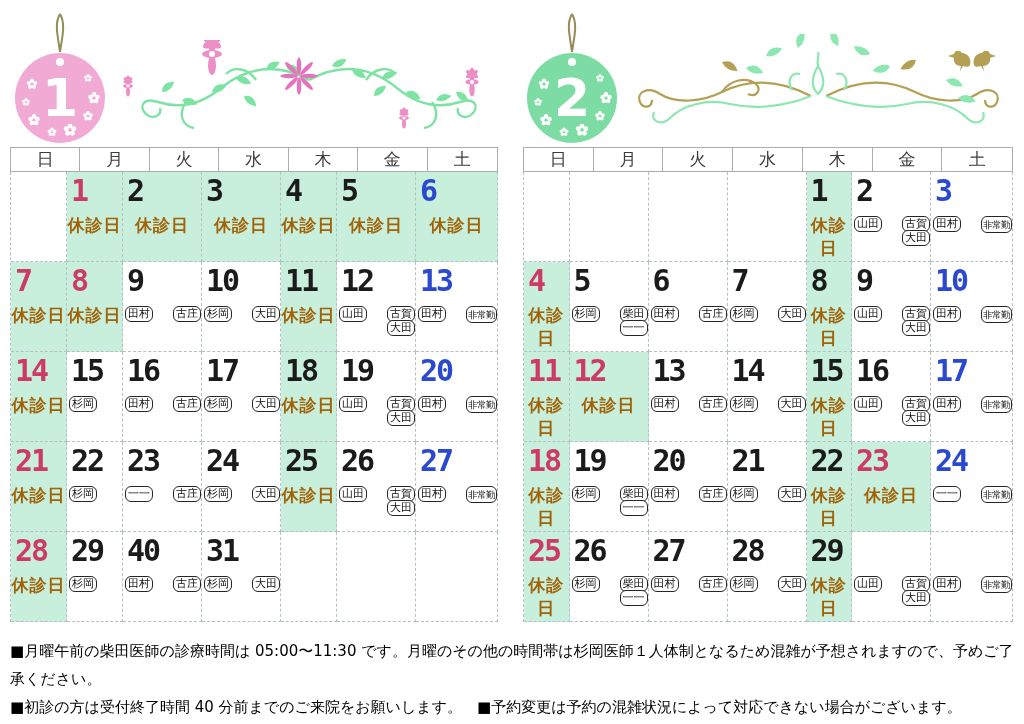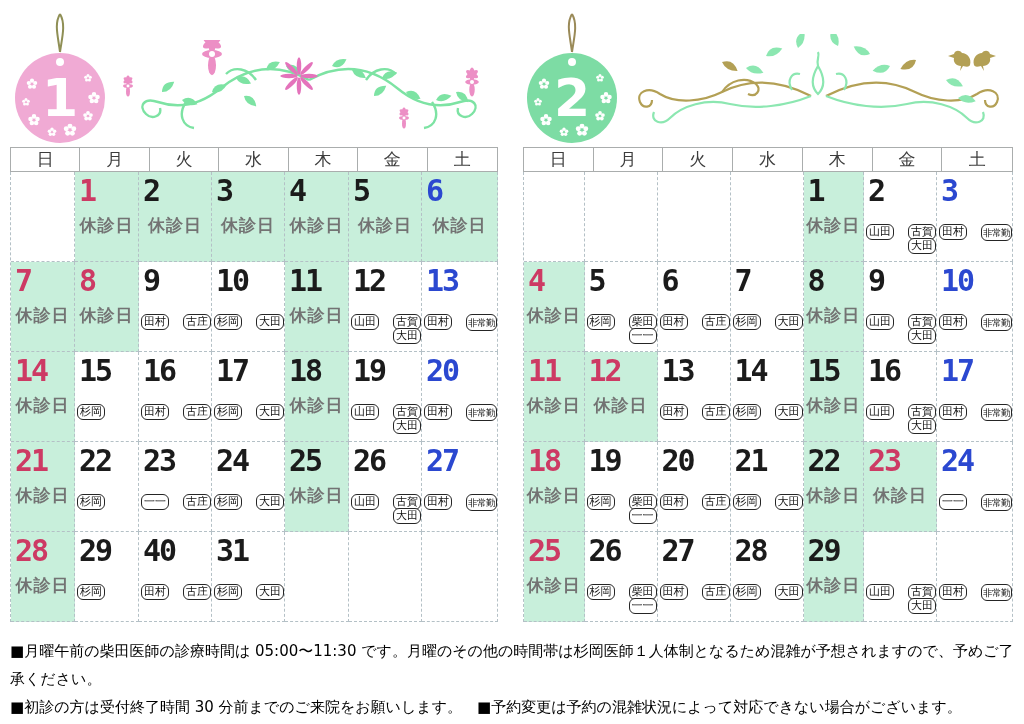--- a/index.html
+++ b/index.html
@@ -37,24 +37,24 @@
   }
   .cell.closed{background:#c8efdb;}
   .date{
     font-family:"DejaVu Sans Mono","Liberation Mono",monospace;
     font-weight:bold;font-size:30px;line-height:32px;height:34px;
     padding:3px 0 0 4px;letter-spacing:-2px;color:#1b1b1b;box-sizing:border-box;
   }
   .date.red{color:#cd3a64;}
   .date.blue{color:#2b48d0;}
   .closed-label{
-    font-size:17px;font-weight:bold;color:#737373;text-align:center;
+    font-size:17px;font-weight:bold;color:#a16207;text-align:center;
     margin-top:8px;letter-spacing:1px;
   }
-  .badges{display:flex;gap:14px;padding-left:2px;margin-top:18px;align-items:flex-start;}
+  .badges{display:flex;gap:20px;padding-left:2px;margin-top:10px;align-items:flex-start;}
   .badge{
     display:block;border:1.5px solid #252525;border-radius:6px;background:#fff;
     font-size:11px;line-height:14px;padding:0 2px;white-space:nowrap;color:#111;
   }
   .badge.narrow{font-size:9.5px;line-height:15px;letter-spacing:-0.5px;padding:0 1px;}
   .stack{display:flex;flex-direction:column;align-items:center;}
   .stack .stack-bottom{margin-top:-2px;}
   
   .notes{position:absolute;left:10px;top:637px;width:1012px;font-size:15px;
     line-height:28px;color:#000;}
@@ -627,15 +627,15 @@
         <div class="badges">
           <span class="badge">田村</span>
           <span class="badge narrow">非常勤</span>
         </div>
       </div>
     </div>
 </div>
 
 <div class="notes">
   <div>■月曜午前の柴田医師の診療時間は 05:00〜11:30 です。月曜のその他の時間帯は杉岡医師１人体制となるため混雑が予想されますので、予めご了承ください。</div>
-  <div>■初診の方は受付終了時間 30 分前までのご来院をお願いします。　■予約変更は予約の混雑状況によって対応できない場合がございます。</div>
+  <div>■初診の方は受付終了時間 40 分前までのご来院をお願いします。　■予約変更は予約の混雑状況によって対応できない場合がございます。</div>
   <div>■超音波検査のご予約の方は、予約時間の 20〜15 分前の受付をお願いしております。詳細はお渡ししております予約票をご確認ください。</div>
 </div>
 
 </body></html>

